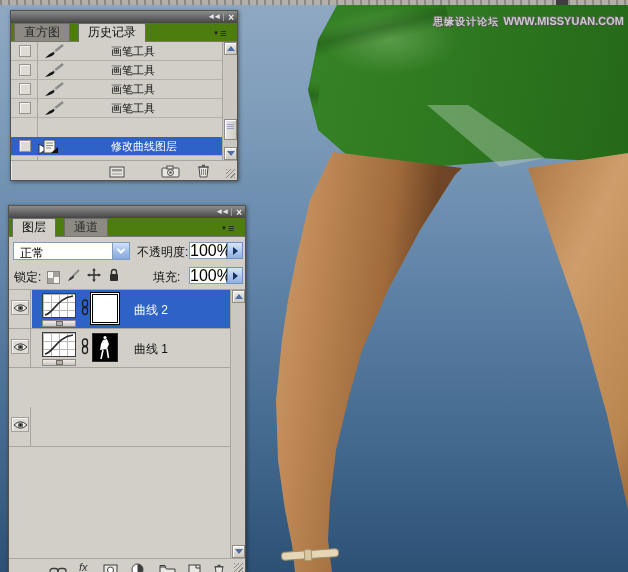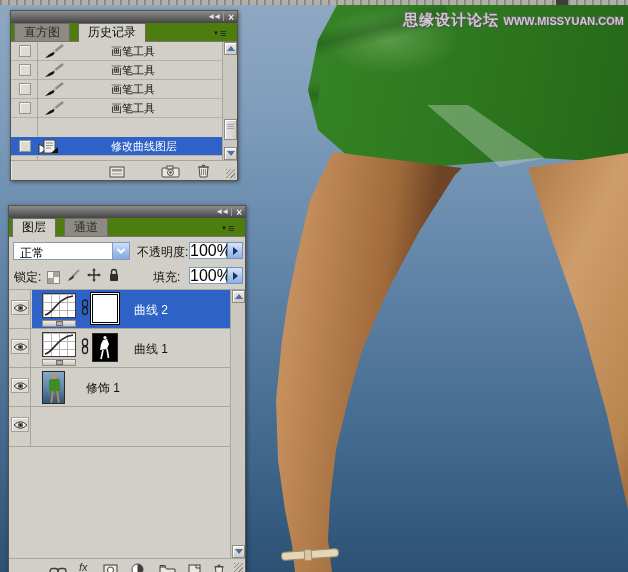--- a/index.html
+++ b/index.html
@@ -25,21 +25,21 @@
   .leg { position:absolute; inset:0; }
   .leg.left { clip-path:polygon(333px 147px,462px 163px,455px 170px,420px 225px,388px 285px,362px 345px,348px 395px,336px 445px,330px 495px,328px 535px,332px 567px,295px 567px,292px 540px,285px 505px,278px 455px,276px 395px,282px 335px,288px 295px,296px 255px,310px 195px);
     background:linear-gradient(97deg,#6f4222 24%,#a97a49 30%,#cfa06e 38%,#c28d5a 48%,#a06a3b 60%,#6f4525 66%); }
   .leg.right { clip-path:polygon(528px 163px,628px 148px,628px 505px,607px 410px,582px 320px,552px 235px);
     background:linear-gradient(115deg,#7a4a27 58%,#b07c4a 68%,#cf9d6b 78%,#b9854f 92%,#8a5630 100%); }
   .strap { position:absolute; left:281px; top:545px; width:58px; height:9px; background:#e6d6b8;
     border:1px solid #9d8c68; border-radius:4px; transform:rotate(-4deg); }
   .strap .buckle { position:absolute; left:22px; top:-2px; width:8px; height:12px; border:1px solid #a8956f; border-radius:2px; background:#d9c7a4; }
   .watermark { position:absolute; right:4px; top:6px; white-space:nowrap; color:#cbcbcb;
     text-shadow:1px 1px 0 #4c4c4c,-1px -1px 0 #6a6a6a; }
-  .watermark .wm-name { font-size:15px; font-weight:bold; letter-spacing:1px; }
+  .watermark .wm-name { font-size:10px; font-weight:bold; letter-spacing:1px; }
   .watermark .wm-url { font-size:11px; font-weight:bold; }
 
   
   .topstrip { position:absolute; left:0; top:0; width:628px; height:5px; background:#b3b0a9; }
   .topstrip .marks { position:absolute; inset:0;
     background:repeating-linear-gradient(90deg,rgba(45,45,45,.5) 0 2px,rgba(0,0,0,0) 2px 8px); opacity:.6; }
   .topstrip .btn { position:absolute; left:556px; top:0; width:12px; height:5px; background:#3e3e3e; }
 
   
   .panel { position:absolute; background:#d2cfc8; border:1px solid #55524c;
@@ -401,40 +401,20 @@
             <svg width="24" height="27" viewBox="0 0 24 27">
                 <circle cx="12" cy="3.5" r="1.6" fill="#fff"></circle>
                 <path d="M10,6 l4,-1 2,5 -2,5 -7,1 1,-6 Z" fill="#fff"></path>
                 <path d="M10,16 l-2,9 M14,15 l1.5,9" stroke="#fff" stroke-width="1.6"></path>
               </svg>
           </span>
           <span class="lname" style="left:102px">曲线 1</span>
         </div>
       </div>
 
-      <div class="lrow" style="top:78px">
-        <div class="eyecol">
-            <span class="eyewell">
-          <svg width="15" height="10" viewBox="0 0 15 10">
-                <path d="M1,5 Q7.5,-1.5 14,5 Q7.5,11.5 1,5 Z" fill="#efede7" stroke="#3a3a3a"></path>
-                <circle cx="7.5" cy="5" r="2.6" fill="#6a6a6a"></circle>
-                <circle cx="7.5" cy="5" r="1.1" fill="#111"></circle>
-              </svg>
-        </span>
-          </div>
-        <div class="rbody">
-          <span class="imgth">
-            <span class="mini-head"></span>
-              <span class="mini-dress"></span>
-              <span class="mini-leg a"></span>
-              <span class="mini-leg b"></span>
-          </span>
-          <span class="lname" style="left:54px">修饰 1</span>
-        </div>
-      </div>
 
       <div class="lrow" style="top:117px;height:40px">
         <div class="eyecol">
             <span class="eyewell">
           <svg width="15" height="10" viewBox="0 0 15 10">
                 <path d="M1,5 Q7.5,-1.5 14,5 Q7.5,11.5 1,5 Z" fill="#efede7" stroke="#3a3a3a"></path>
                 <circle cx="7.5" cy="5" r="2.6" fill="#6a6a6a"></circle>
                 <circle cx="7.5" cy="5" r="1.1" fill="#111"></circle>
               </svg>
         </span>

